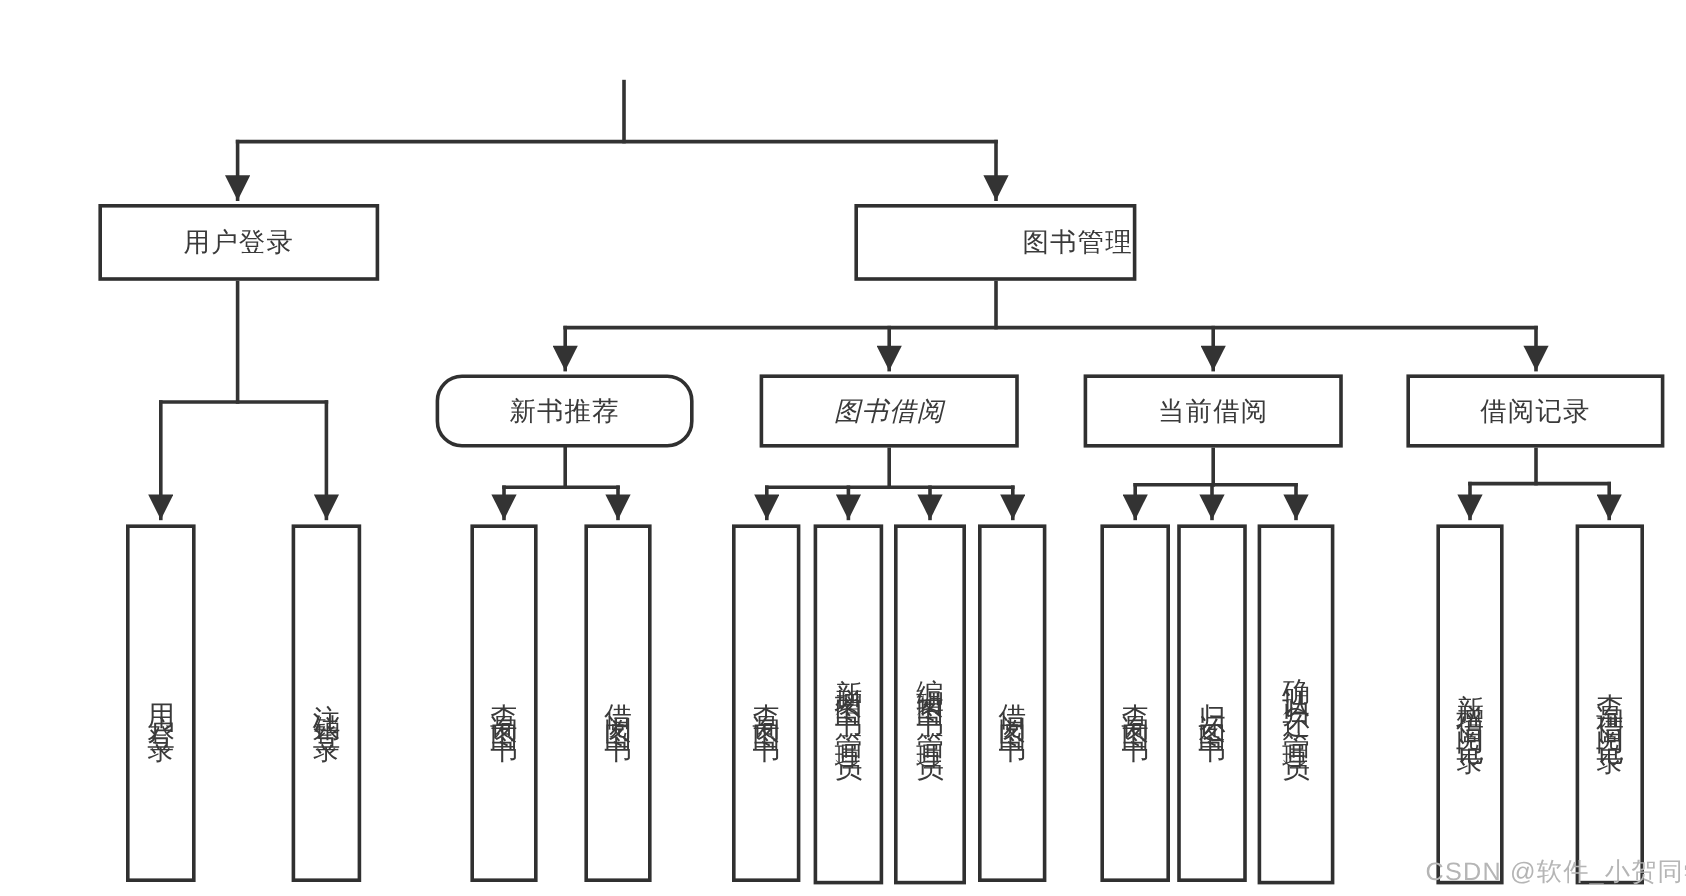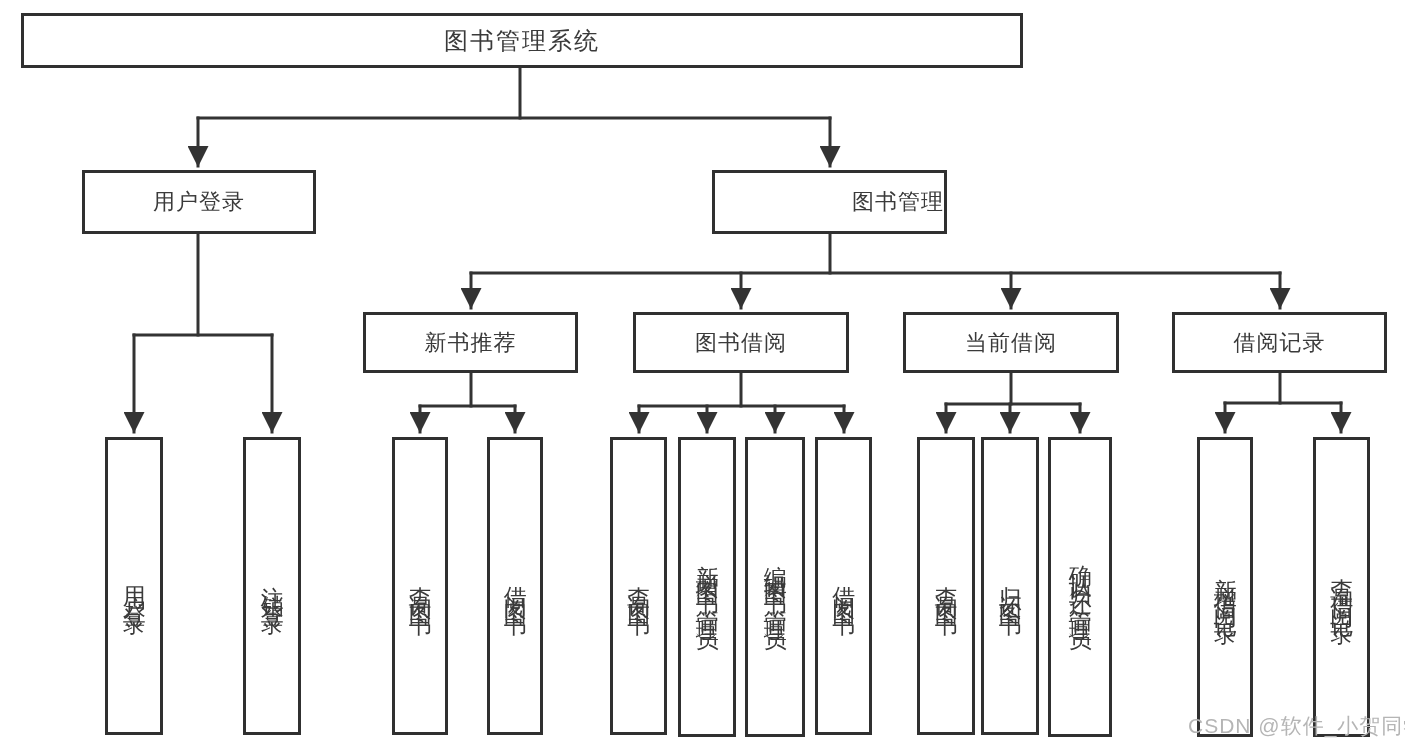--- a/index.html
+++ b/index.html
@@ -102,35 +102,32 @@
       <path d="M1010 404 L1010 432" marker-end="url(#arrow)"></path>
       <path d="M1080 404 L1080 432" marker-end="url(#arrow)"></path>
 
       <path d="M1280 373 L1280 403"></path>
       <path d="M1225 403 L1341 403"></path>
       <path d="M1225 403 L1225 432" marker-end="url(#arrow)"></path>
       <path d="M1341 403 L1341 432" marker-end="url(#arrow)"></path>
     </g>
   </svg>
 
-  <div class="node root" style="left:21px; top:13px; width:1002px; height:55px;">
-    <span>图书管理系统</span>
-  </div>
 
   <div class="node lvl" style="left:82px; top:170px; width:234px; height:64px;">
     <span>用户登录</span>
   </div>
   <div class="node lvl" style="left:712px; top:170px; width:235px; height:64px;justify-content:flex-end;">
     <span>图书管理</span>
   </div>
 
-  <div class="node lvl" style="left:363px; top:312px; width:215px; height:61px;">
+  <div class="node lvl" style="left:363px; top:312px; width:215px; height:61px;border-radius:22px;">
     <span>新书推荐</span>
   </div>
-  <div class="node lvl" style="left:633px; top:312px; width:216px; height:61px;">
+  <div class="node lvl" style="left:633px; top:312px; width:216px; height:61px;font-style:italic;">
     <span>图书借阅</span>
   </div>
   <div class="node lvl" style="left:903px; top:312px; width:216px; height:61px;">
     <span>当前借阅</span>
   </div>
   <div class="node lvl" style="left:1172px; top:312px; width:215px; height:61px;">
     <span>借阅记录</span>
   </div>
 
   <div class="node leaf" style="left:105px; top:437px; width:58px; height:298px;">

